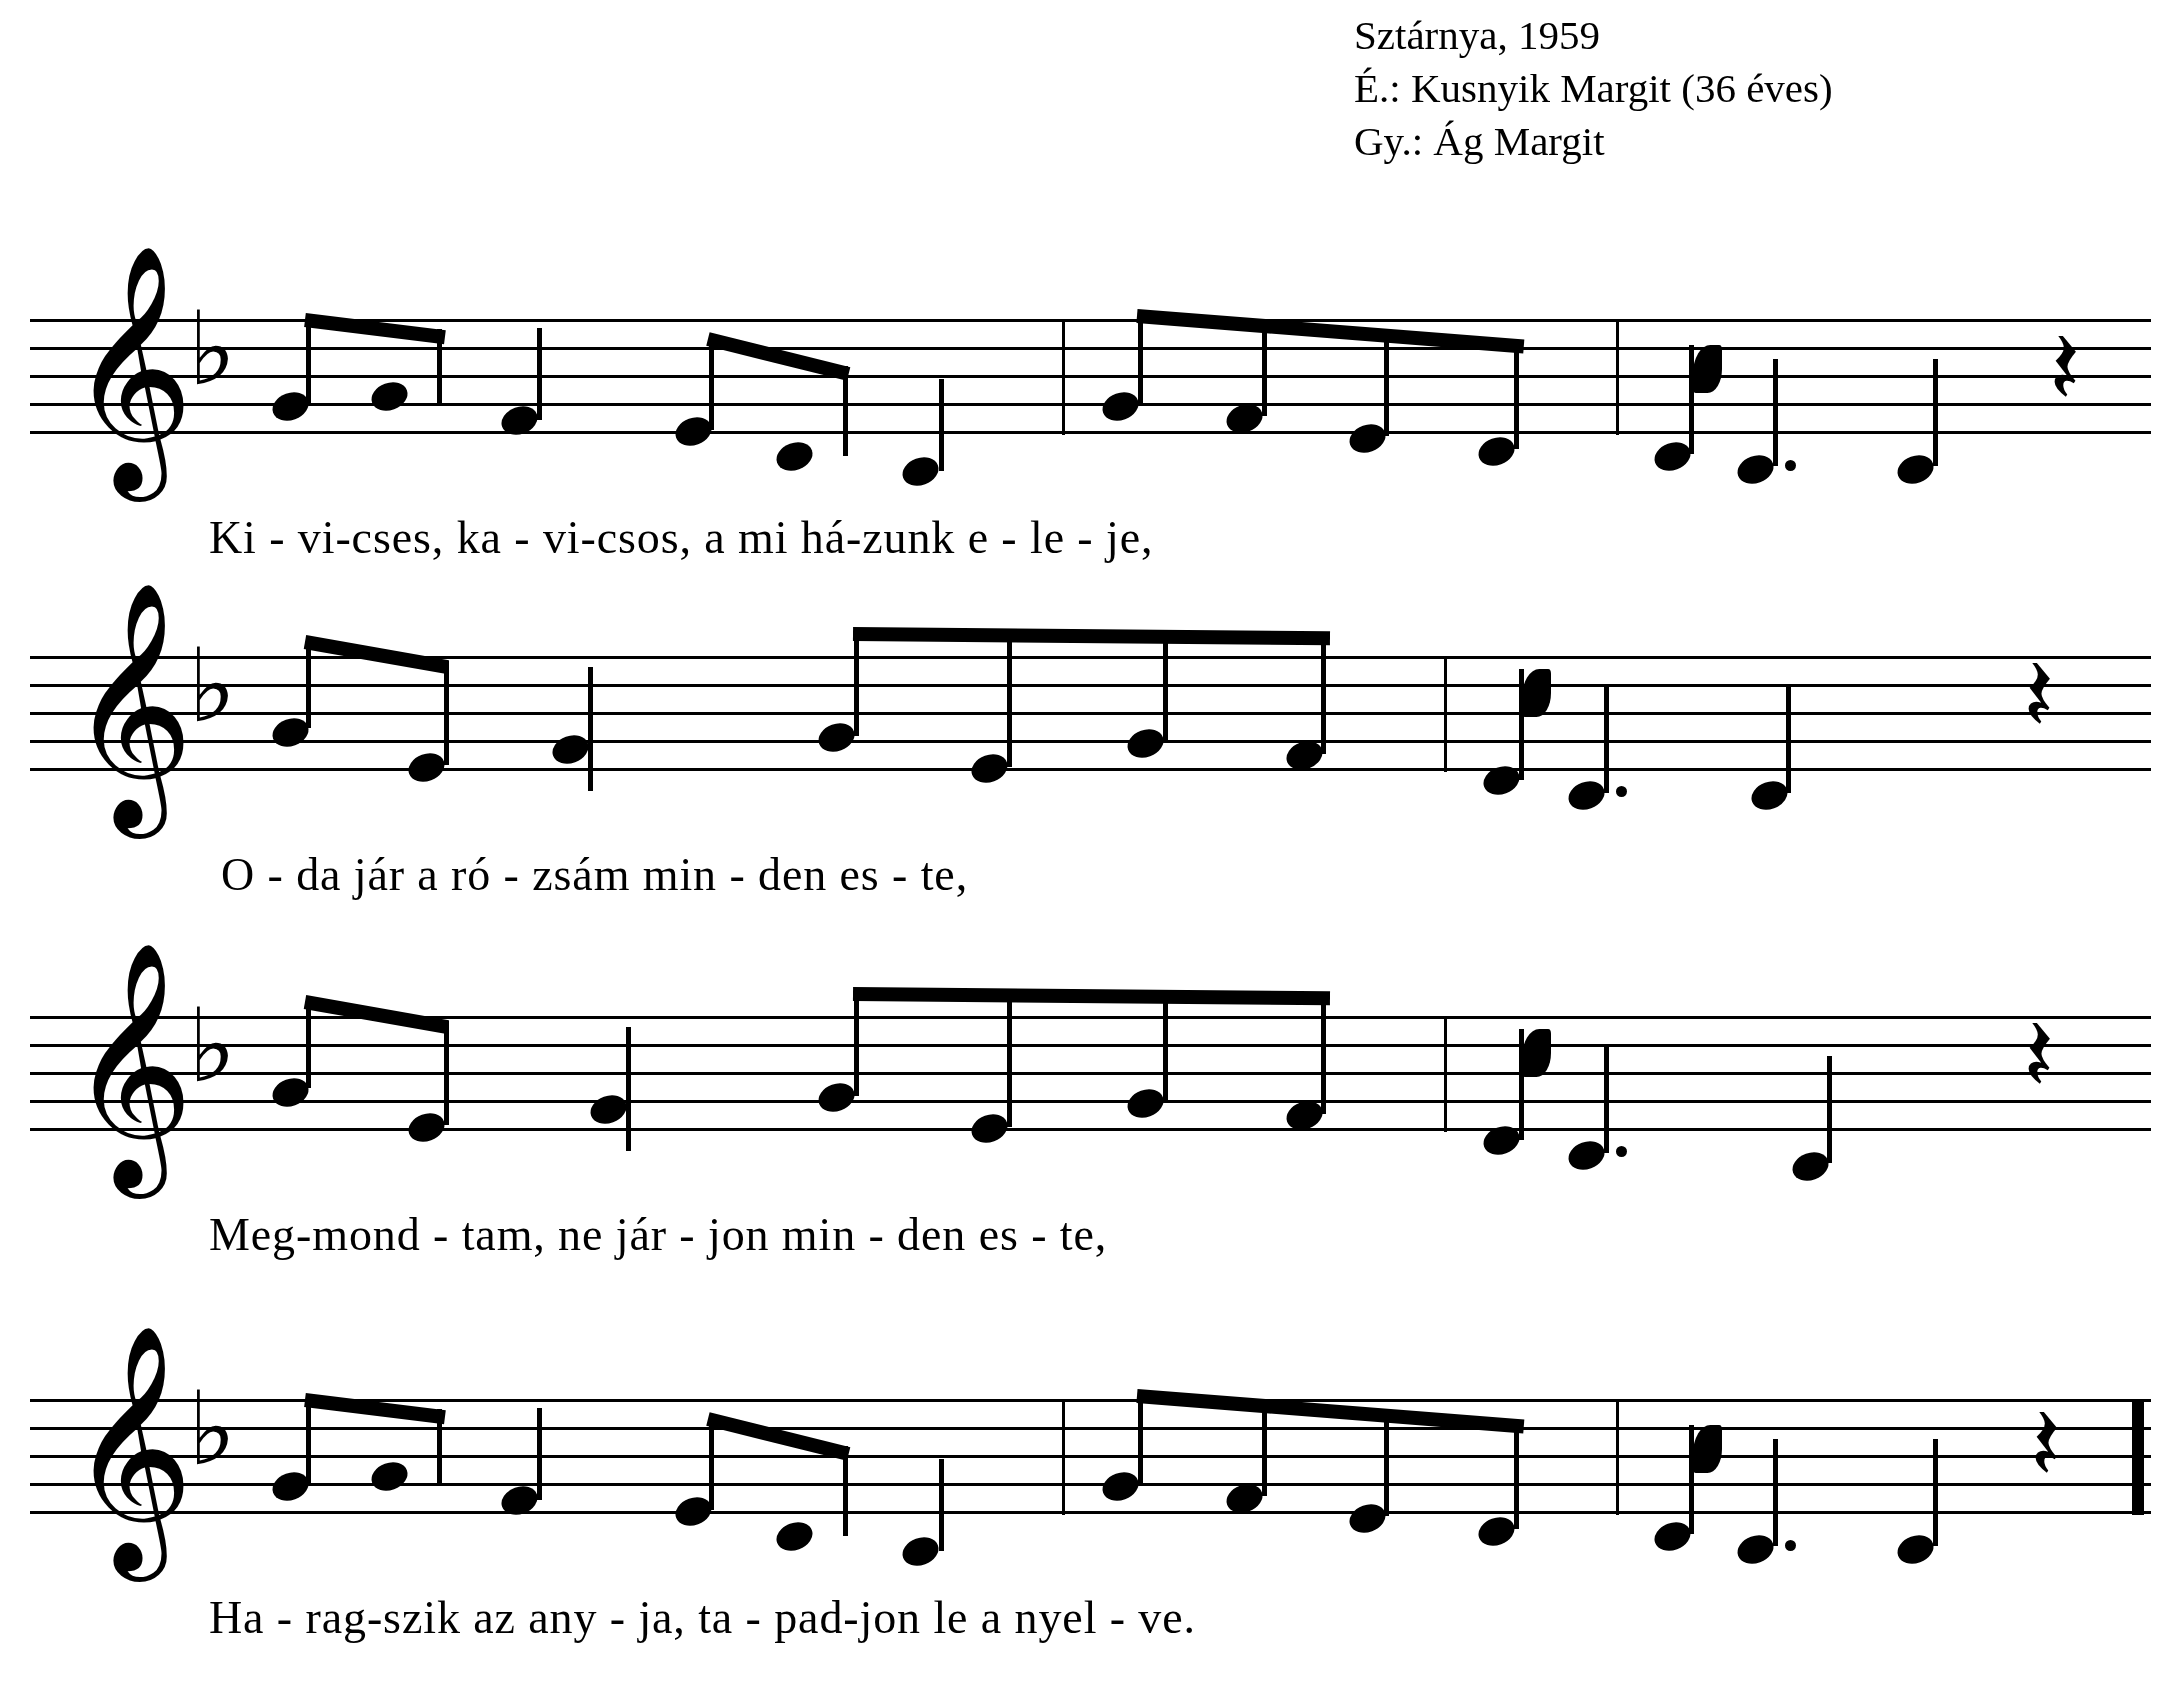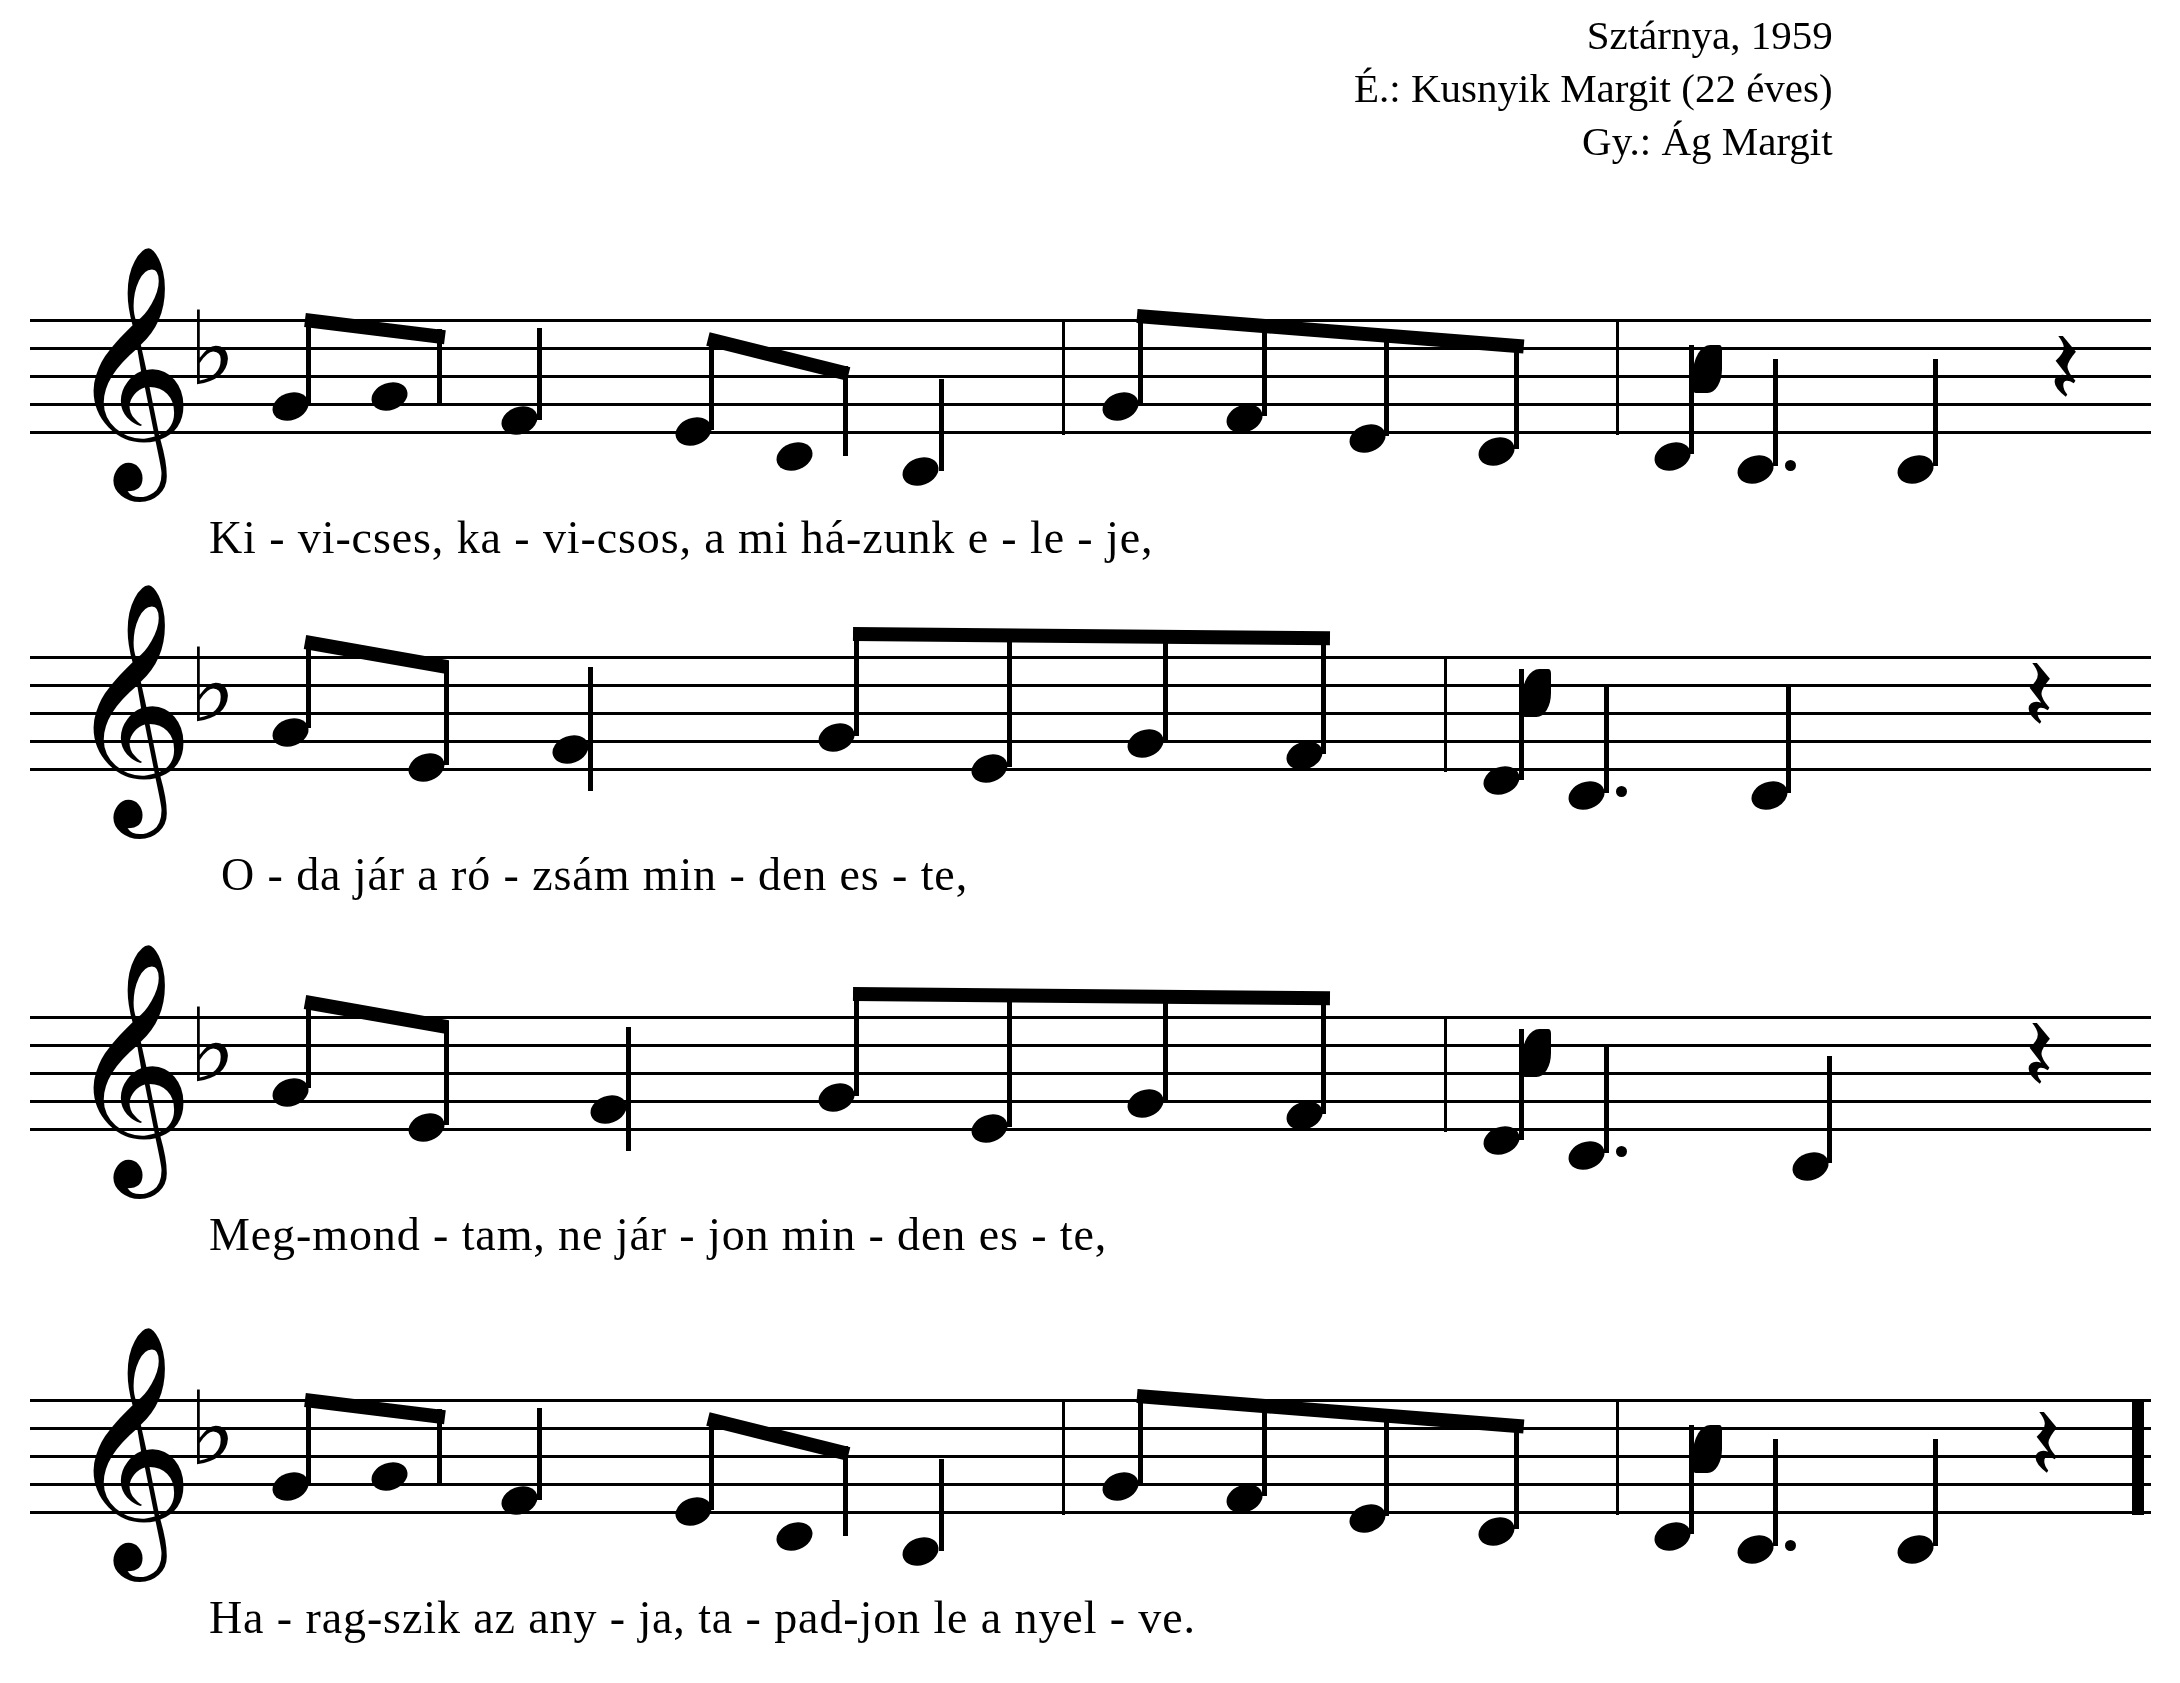--- a/index.html
+++ b/index.html
@@ -14,21 +14,21 @@
     color: #000000;
     position: relative;
     overflow: hidden;
   }
 
   
   .header {
     position: absolute;
     top: 8.5px;
     left: 1354px;
-    text-align: right;
+    text-align: left;
   }
   .header .line {
     font-size: 41px;
     line-height: 53px;
     white-space: nowrap;
   }
 
   
   .system {
     position: absolute;
@@ -144,21 +144,21 @@
     font-size: 46px;
     letter-spacing: 0.9px;
     white-space: nowrap;
   }
 </style>
 </head>
 <body>
 
 <div class="header">
   <div class="line">Sztárnya, 1959</div>
-  <div class="line">É.: Kusnyik Margit (22 éves)</div>
+  <div class="line">É.: Kusnyik Margit (36 éves)</div>
   <div class="line">Gy.: Ág Margit</div>
 </div>
 
 <div class="system" style="top:281px;">
   <div class="staff-wrap">
     <div class="staff-lines">
         <i></i>
         <i></i>
         <i></i>
         <i></i>

